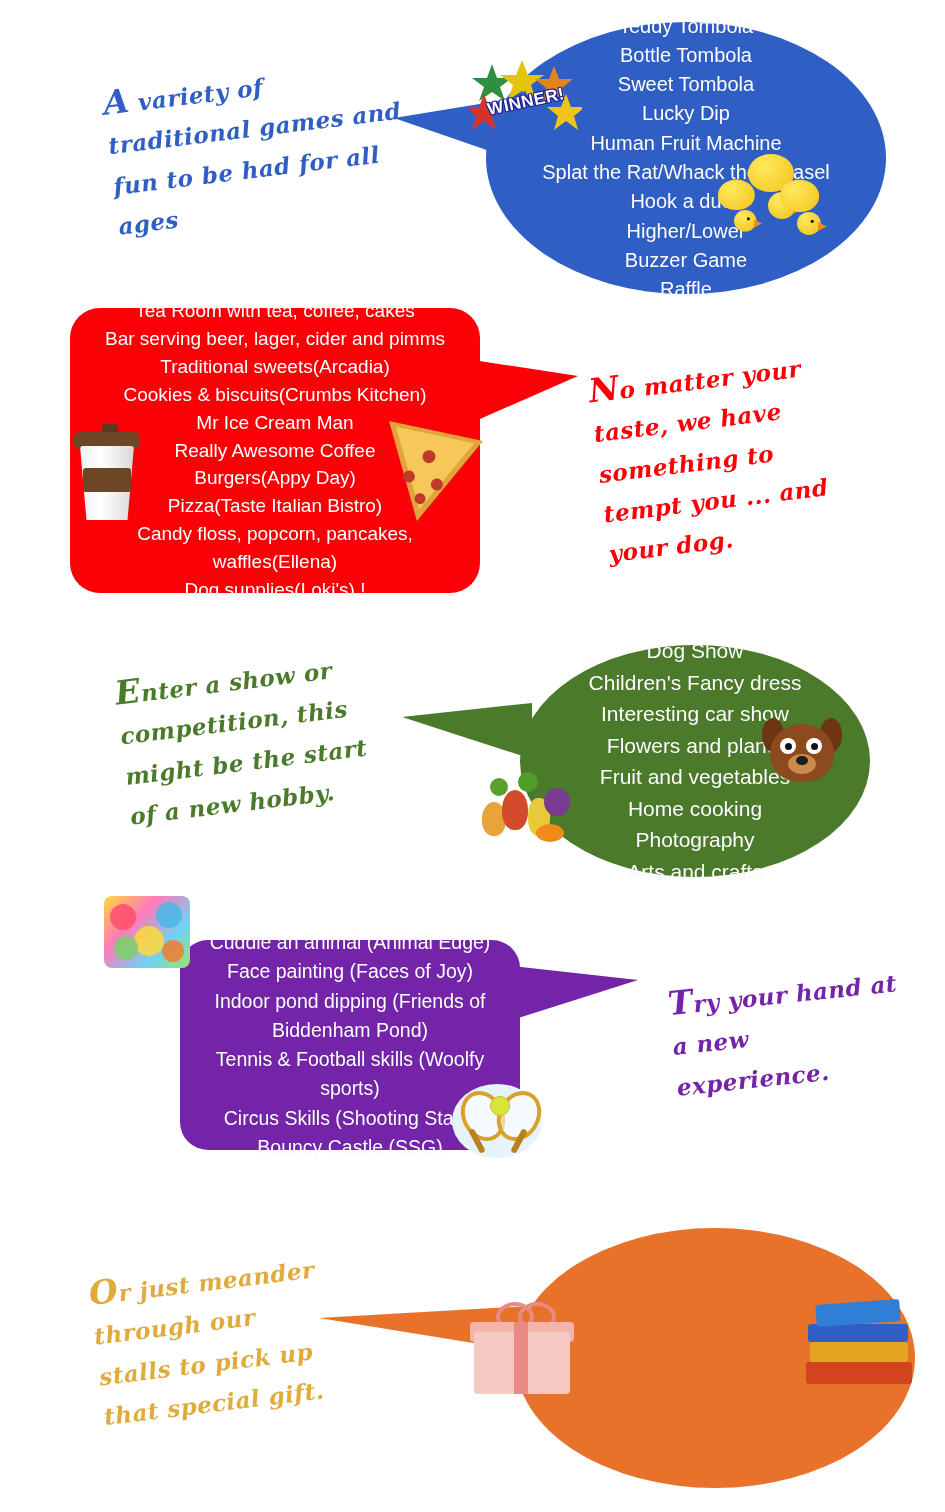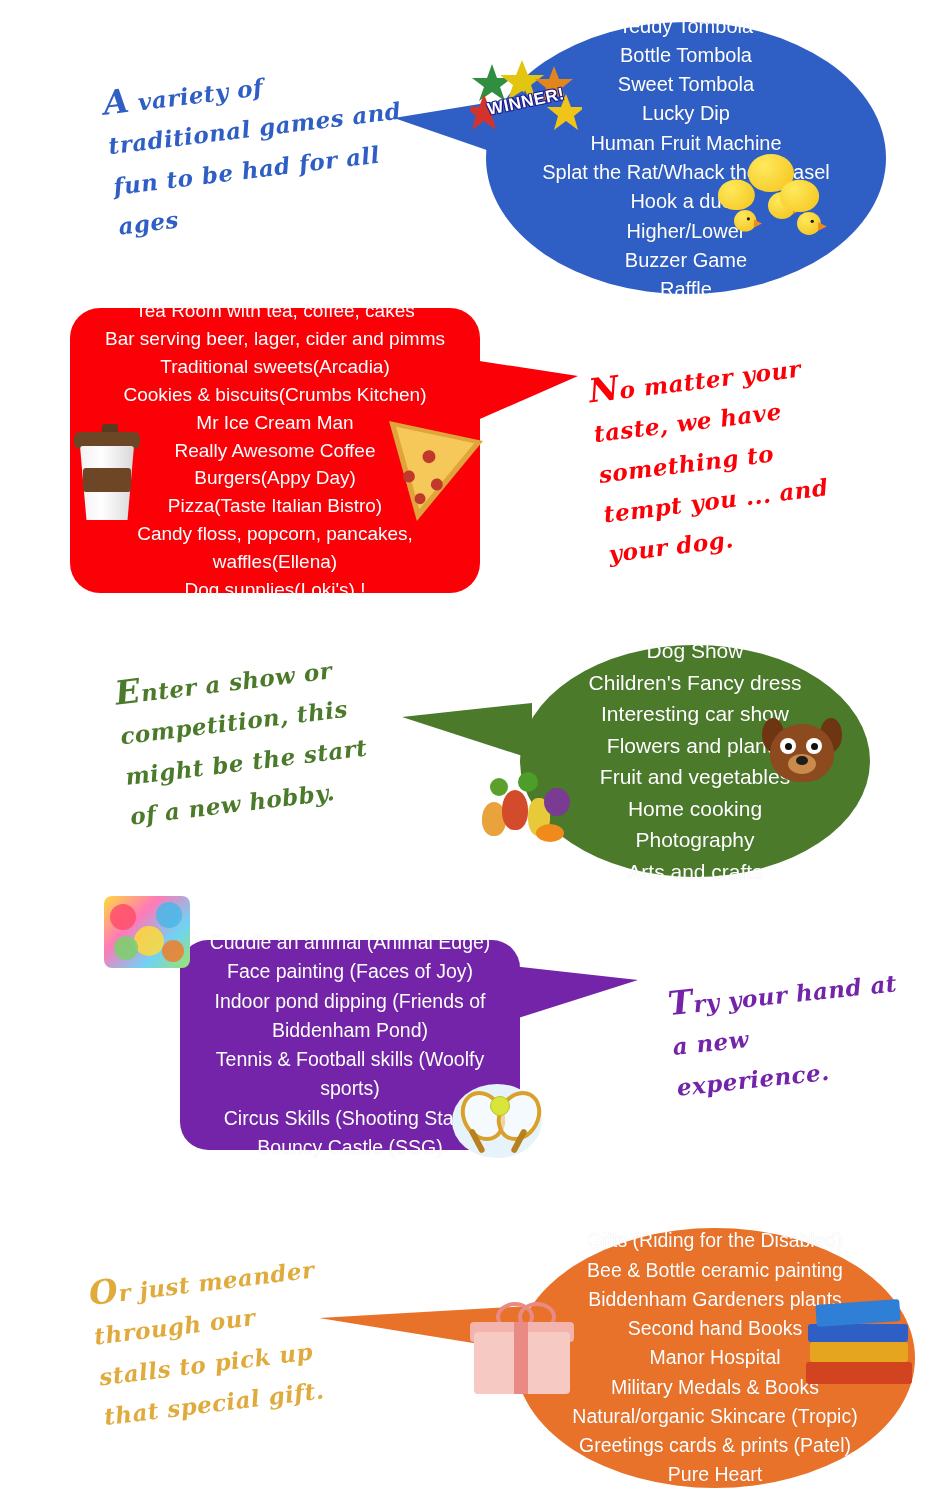--- a/index.html
+++ b/index.html
@@ -376,29 +376,20 @@
     <div class="racket-h" style="left:64px;top:50px;transform:rotate(28deg);background:#b8801f;"></div>
     <div class="tennis-ball"></div>
   </div>
 
   <div class="blurb c-orange" style="left:96px;top:1262px;width:240px;transform:rotate(-7deg);">
     <span class="cap">O</span><span>r just meander through our stalls to pick up that special gift.</span>
   </div>
 
   <div class="bubble" id="b-stalls">
     <div class="tail"></div>
-    <div class="lines" id="stalls-lines">Gifts (Riding for the Disabled)
-Bee &amp; Bottle ceramic painting
-Biddenham Gardeners plants
-Second hand Books
-Manor Hospital
-Military Medals &amp; Books
-Natural/organic Skincare (Tropic)
-Greetings cards &amp; prints (Patel)
-Pure Heart</div>
   </div>
 
   <div class="art" id="art-gift">
     <div class="gift-bow" style="left:26px;"></div>
     <div class="gift-bow" style="left:48px;"></div>
     <div class="gift-lid"></div>
     <div class="gift-body"></div>
     <div class="gift-ribbon-v"></div>
   </div>
 

